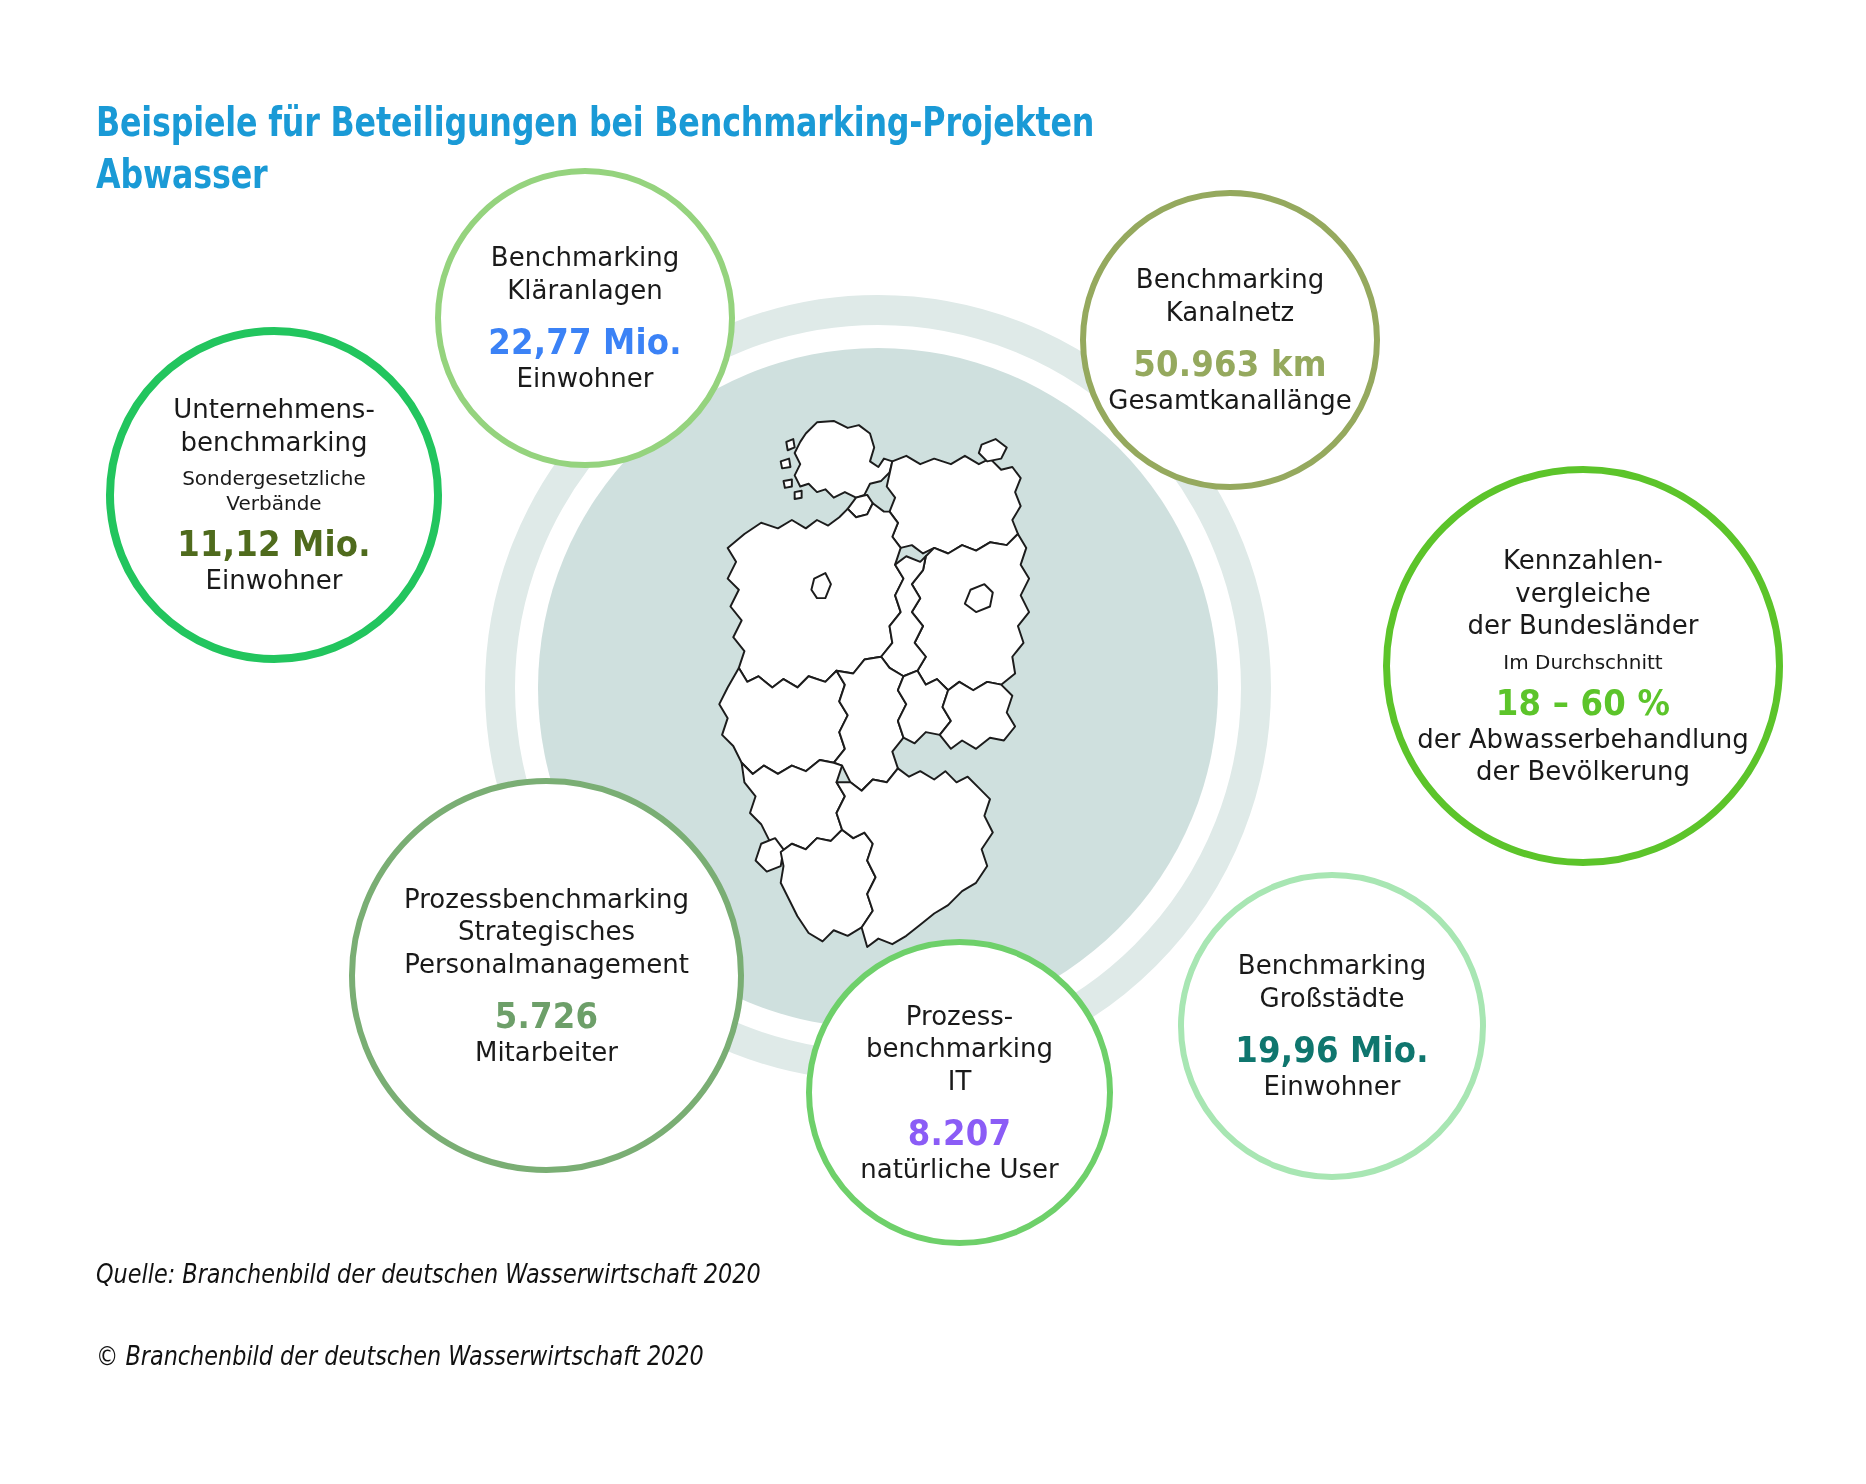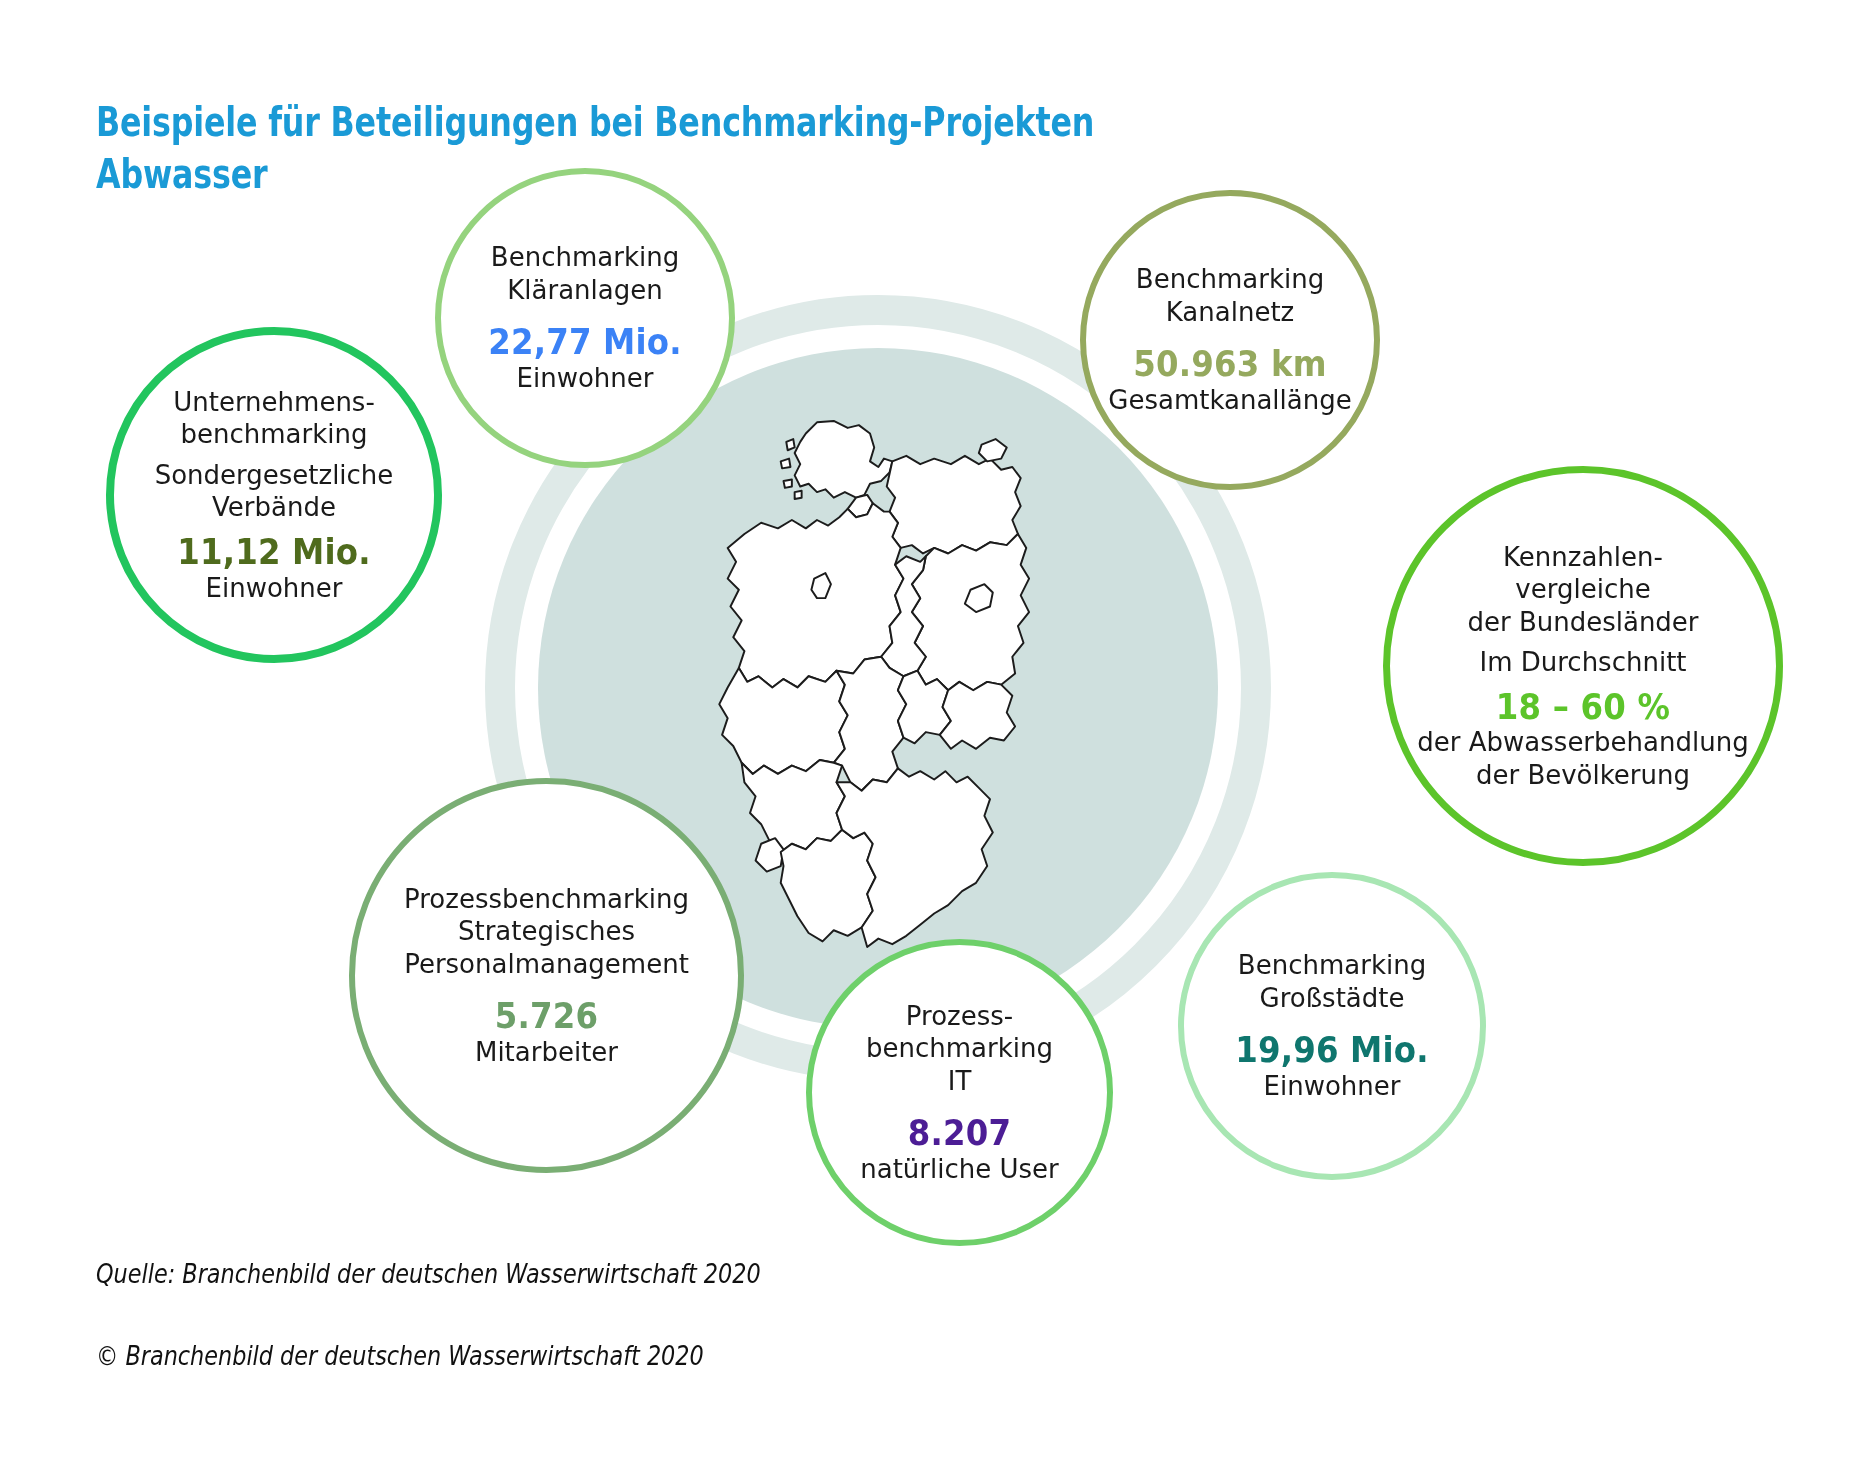--- a/index.html
+++ b/index.html
@@ -65,21 +65,21 @@
     justify-content: center;
     text-align: center;
     color: #1a1a1a;
   }
   .bubble .head {
     font-size: 26px;
     line-height: 1.25;
     white-space: pre-line;
   }
   .bubble .sub {
-    font-size: 26px;
+    font-size: 20px;
     line-height: 1.25;
     white-space: pre-line;
   }
   .bubble .big {
     font-family: "DejaVu Sans Condensed", "Liberation Sans Narrow", "Liberation Sans", sans-serif;
     font-weight: bold;
     font-size: 36px;
     line-height: 1.1;
     letter-spacing: 0.2px;
     white-space: pre-line;
@@ -238,21 +238,21 @@
     <div class="gap-sm"></div>
     <div class="big" style="color:#6d9f69;">5.726</div>
     <div class="unit">Mitarbeiter</div>
   </div>
 
   <div class="bubble" style="left:806px; top:939px; width:307px; height:307px; border:6px solid #6ed06a;">
     <div class="head">Prozess-
 benchmarking
 IT</div>
     <div class="gap-sm"></div>
-    <div class="big" style="color:#4c1d95;">8.207</div>
+    <div class="big" style="color:#8b5cf6;">8.207</div>
     <div class="unit">natürliche User</div>
   </div>
 
   <div class="bubble" style="left:1178px; top:872px; width:308px; height:308px; border:6px solid #a8e6b3;">
     <div class="head">Benchmarking
 Großstädte</div>
     <div class="gap-sm"></div>
     <div class="big" style="color:#0f766e;">19,96 Mio.</div>
     <div class="unit">Einwohner</div>
   </div>

